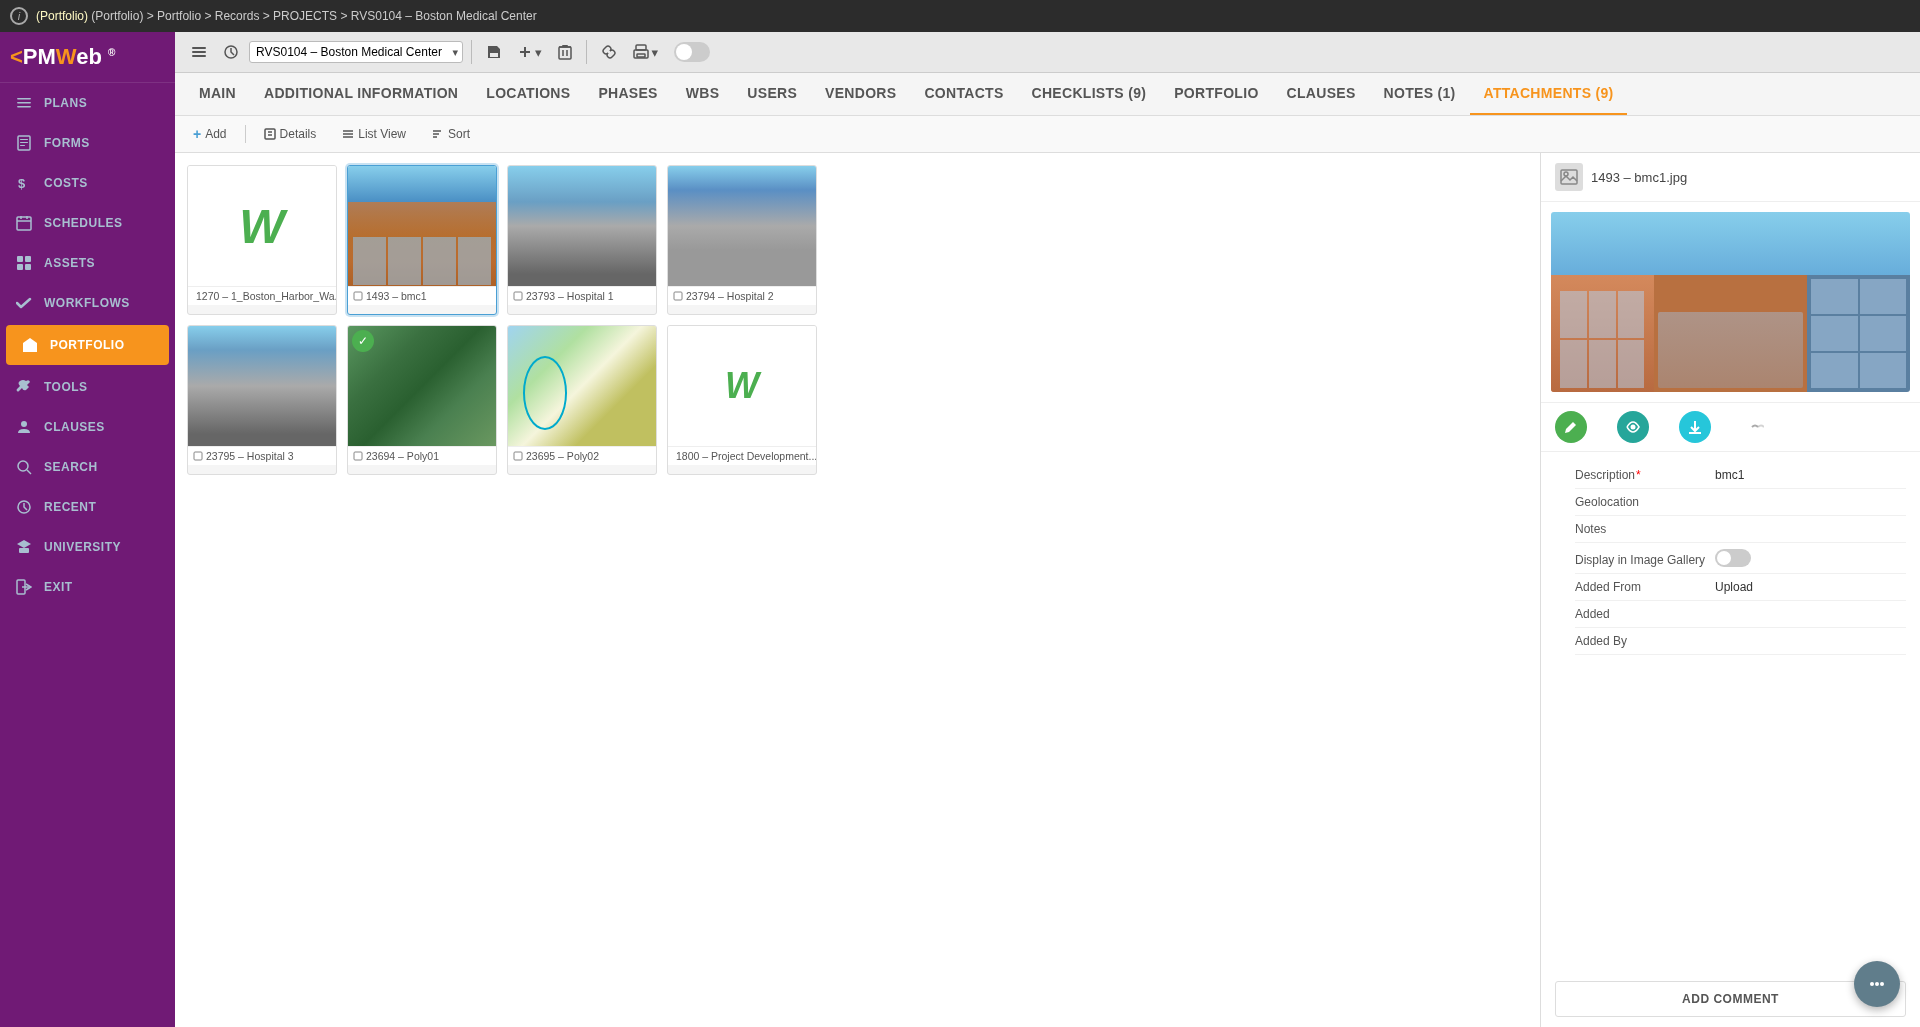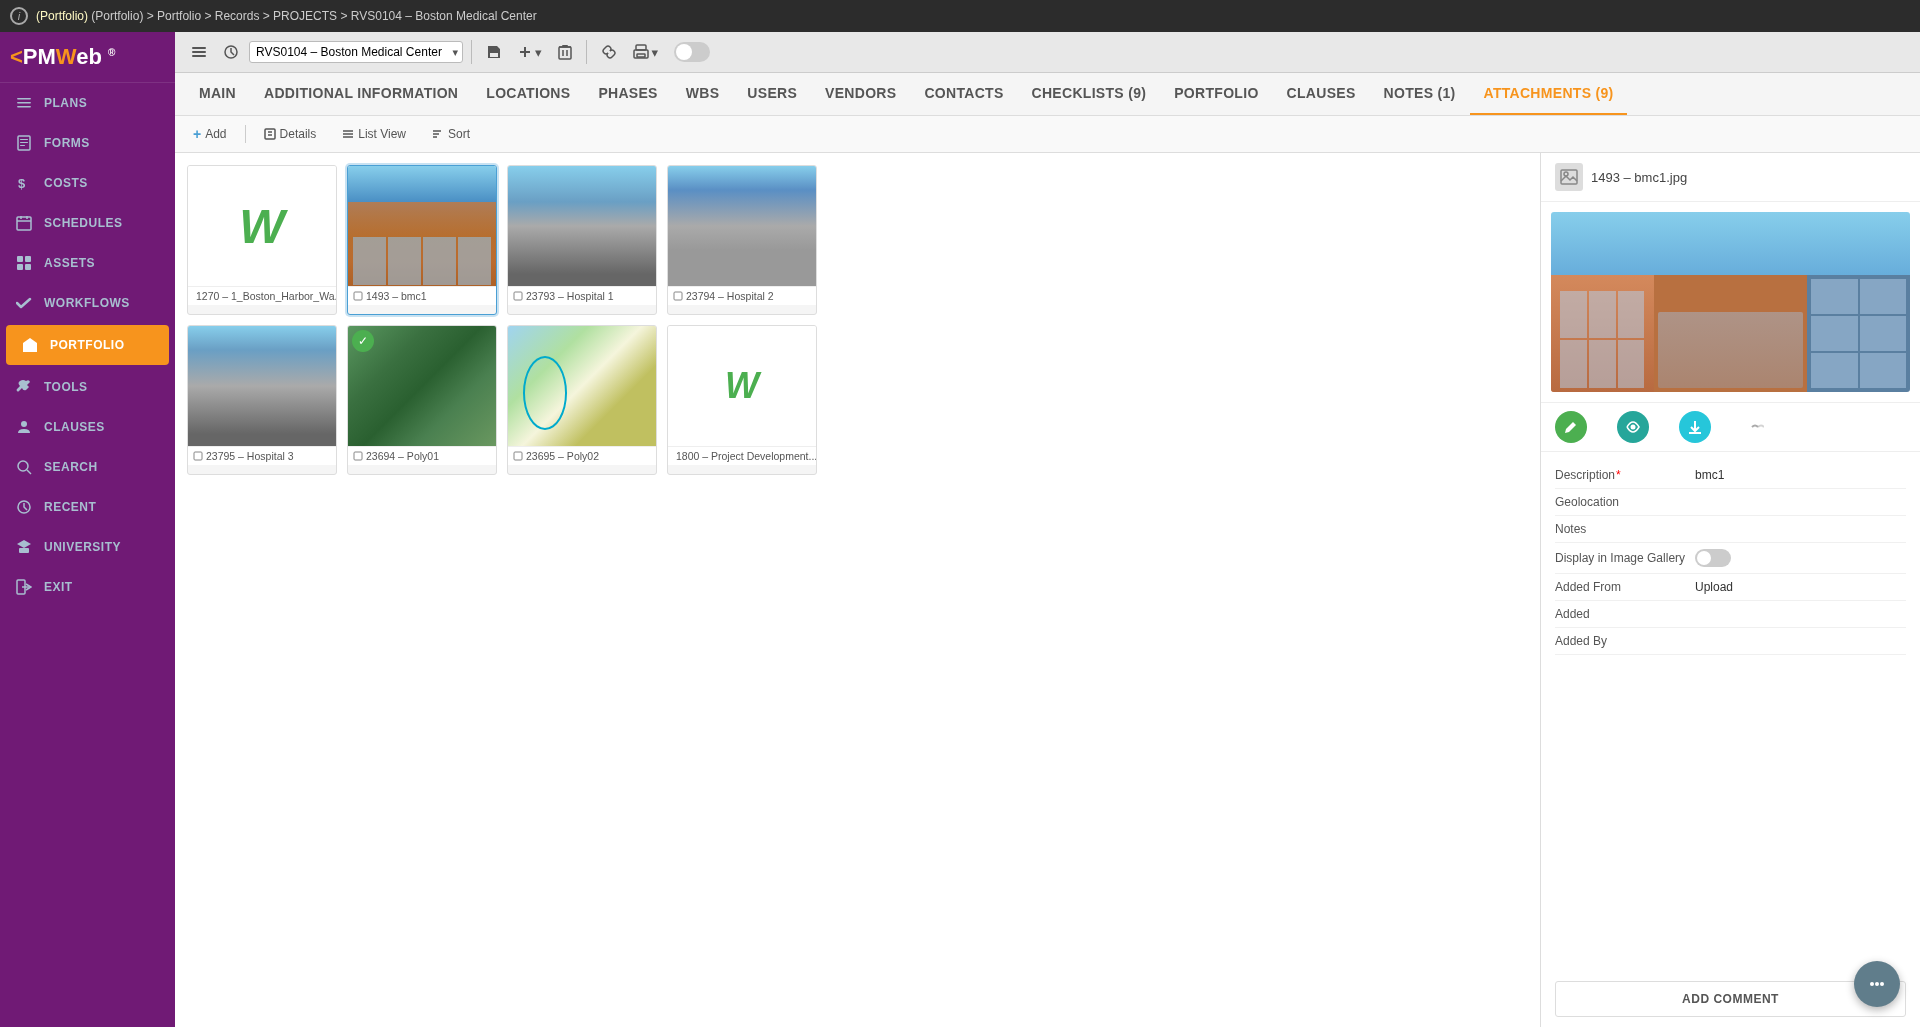--- a/index.html
+++ b/index.html
@@ -243,23 +243,24 @@
     .btn-teal { background: #26a69a; }
     .btn-blue-green { background: #26c6da; }
 
     .right-panel-details {
       flex: 1;
       padding: 10px 14px;
       overflow-y: auto;
     }
     .detail-row {
       display: flex;
-      align-items: center;
+      align-items: flex-end;
       padding: 6px 0;
       border-bottom: 1px solid #f0f0f0;
+      margin-left: 20px;
     }
     .detail-label {
       width: 140px;
       color: #555;
       font-size: 12px;
       flex-shrink: 0;
     }
     .detail-label.required::after { content: '*'; color: red; margin-left: 1px; }
     .detail-value {
       color: #333;

